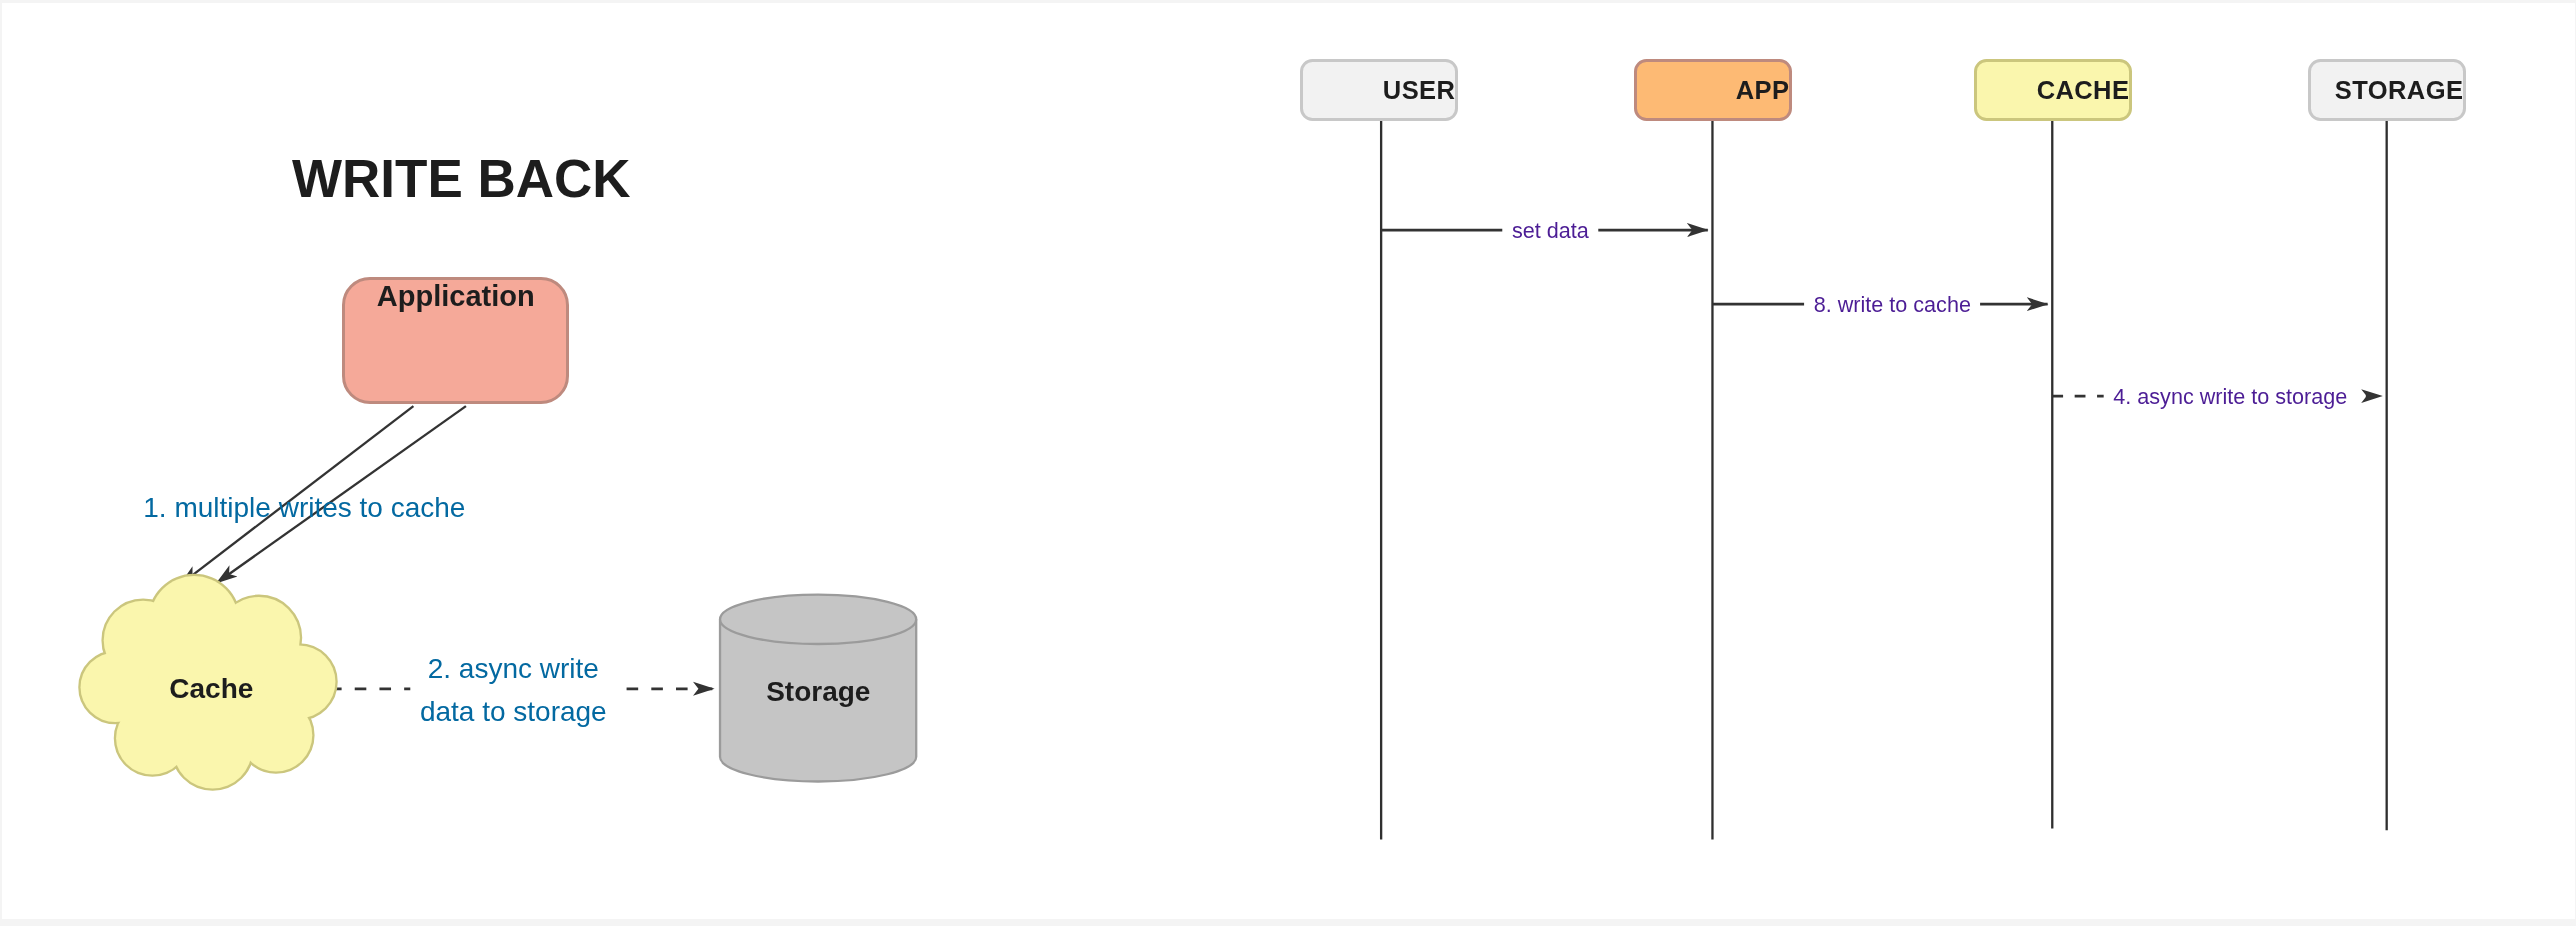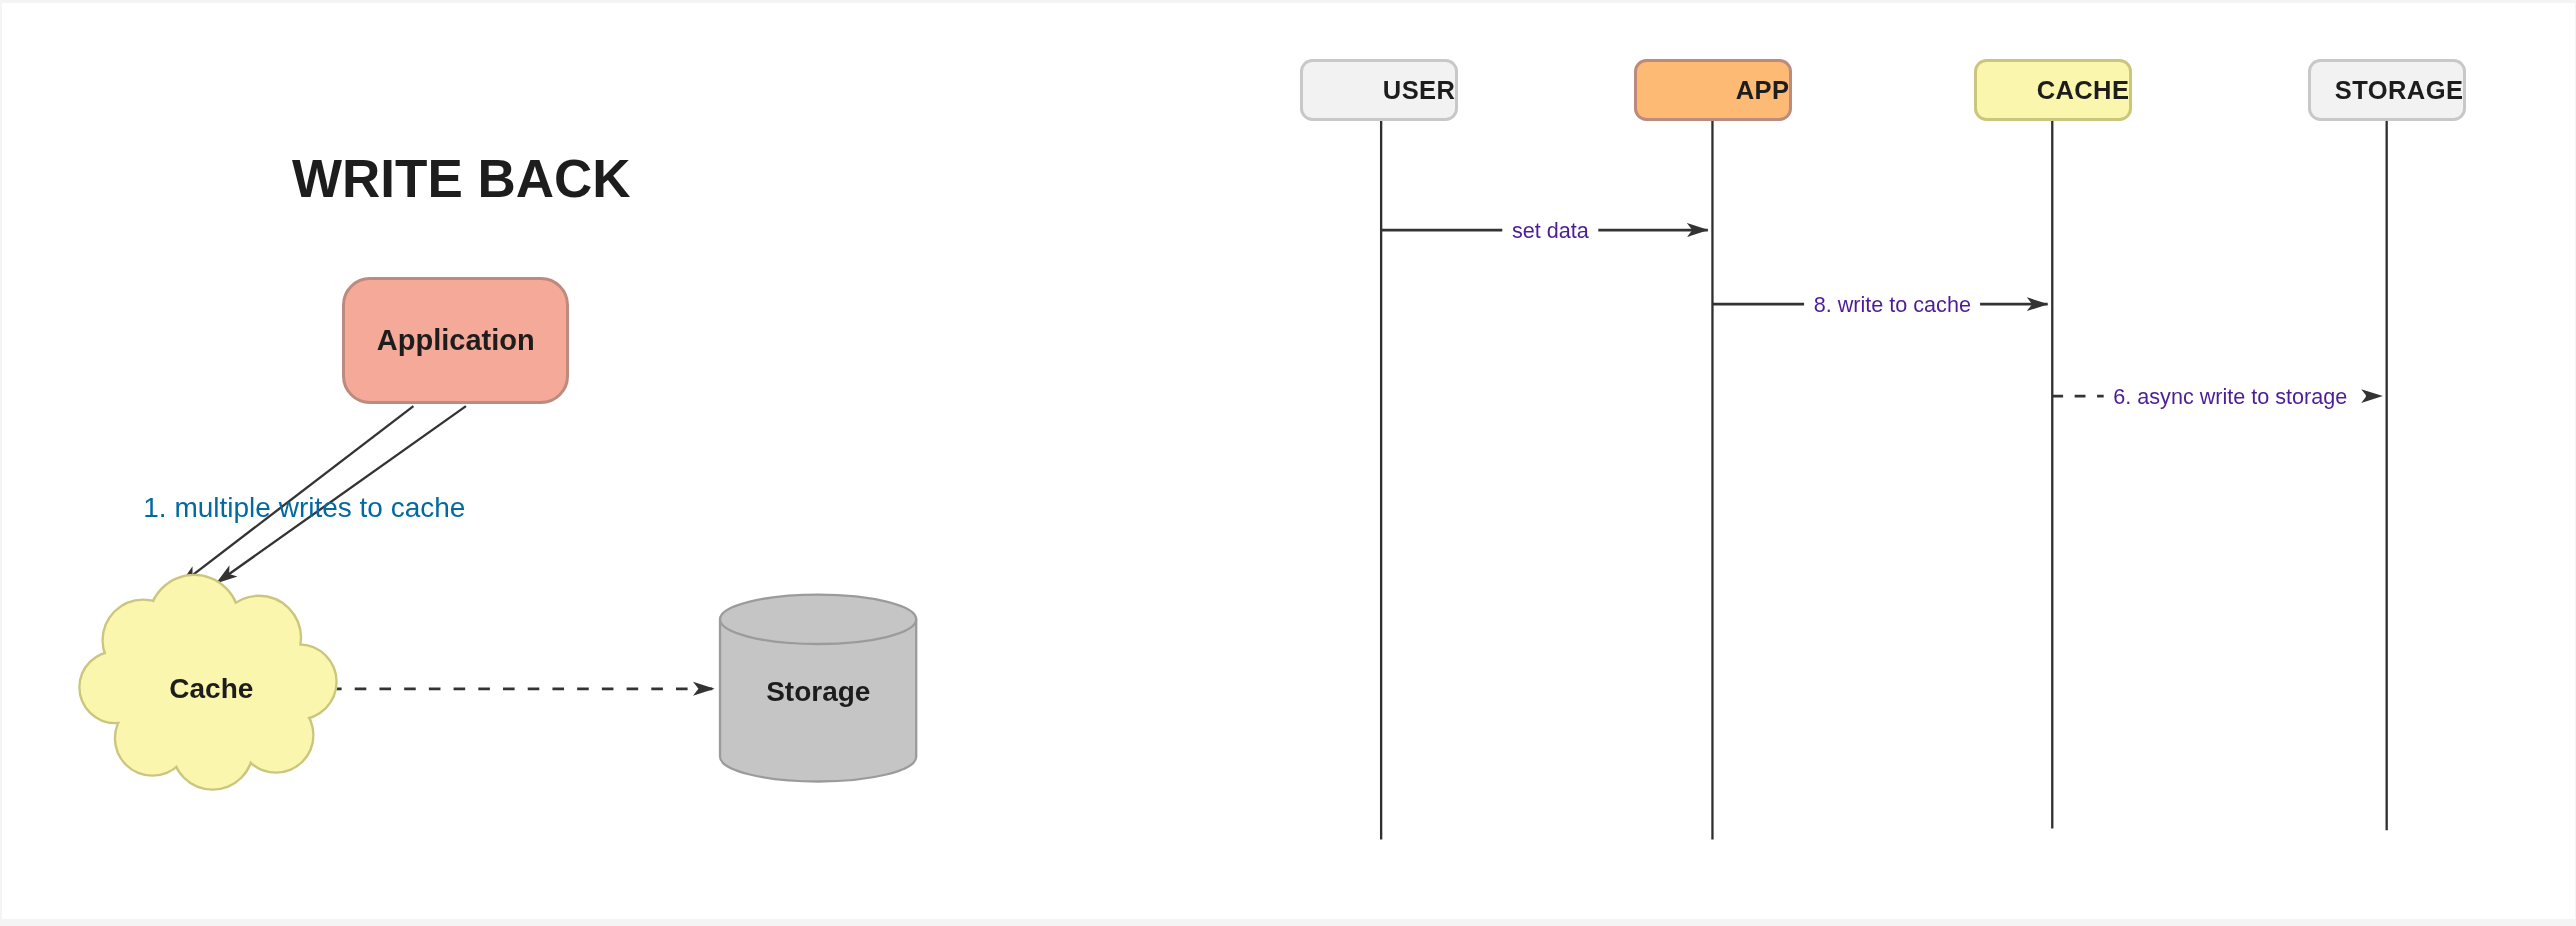--- a/index.html
+++ b/index.html
@@ -26,21 +26,20 @@
     left: 227px; top: 145px; width: 464px;
     text-align: center;
     font-size: 53px;
     font-weight: 700;
     letter-spacing: 0px;
     color: #1d1d1d;
   }
   .node-box {
     box-sizing: border-box;
     display: flex;
-    align-items: center;
     justify-content: center;
     font-weight: 700;
     color: #1d1d1d;
   }
   .app-node {
     left: 340px; top: 274px; width: 227px; height: 127px;
     background: #F5A999;
     border: 3.9px solid #BE8A7E;
     border-radius: 28px;
     font-size: 29px;
@@ -167,32 +166,36 @@
   <div class="abs node-box app-node">
     <span>Application</span>
   </div>
 
   <div class="abs shape-label" style="left:209px; top:686px;">Cache</div>
 
   <div class="abs shape-label" style="left:816px; top:689px;">Storage</div>
 
   <div class="abs edge-label edge-label-1">1. multiple writes to cache</div>
 
+  <div class="abs edge-label edge-label-2">
+    <div>2. async write</div>
+    <div>data to storage</div>
+  </div>
 
   <div class="abs participant p-gray p-user">
     <span>USER</span>
   </div>
   <div class="abs participant p-salmon p-app">
     <span>APP</span>
   </div>
   <div class="abs participant p-yellow p-cache">
     <span>CACHE</span>
   </div>
   <div class="abs participant p-gray p-storage">
     <span>STORAGE</span>
   </div>
 
   <div class="abs msg-label msg-1">set data</div>
   <div class="abs msg-label msg-2">8. write to cache</div>
-  <div class="abs msg-label msg-3">6. async write to storage</div>
+  <div class="abs msg-label msg-3">4. async write to storage</div>
 
 </div>
 
 
 </body></html>

